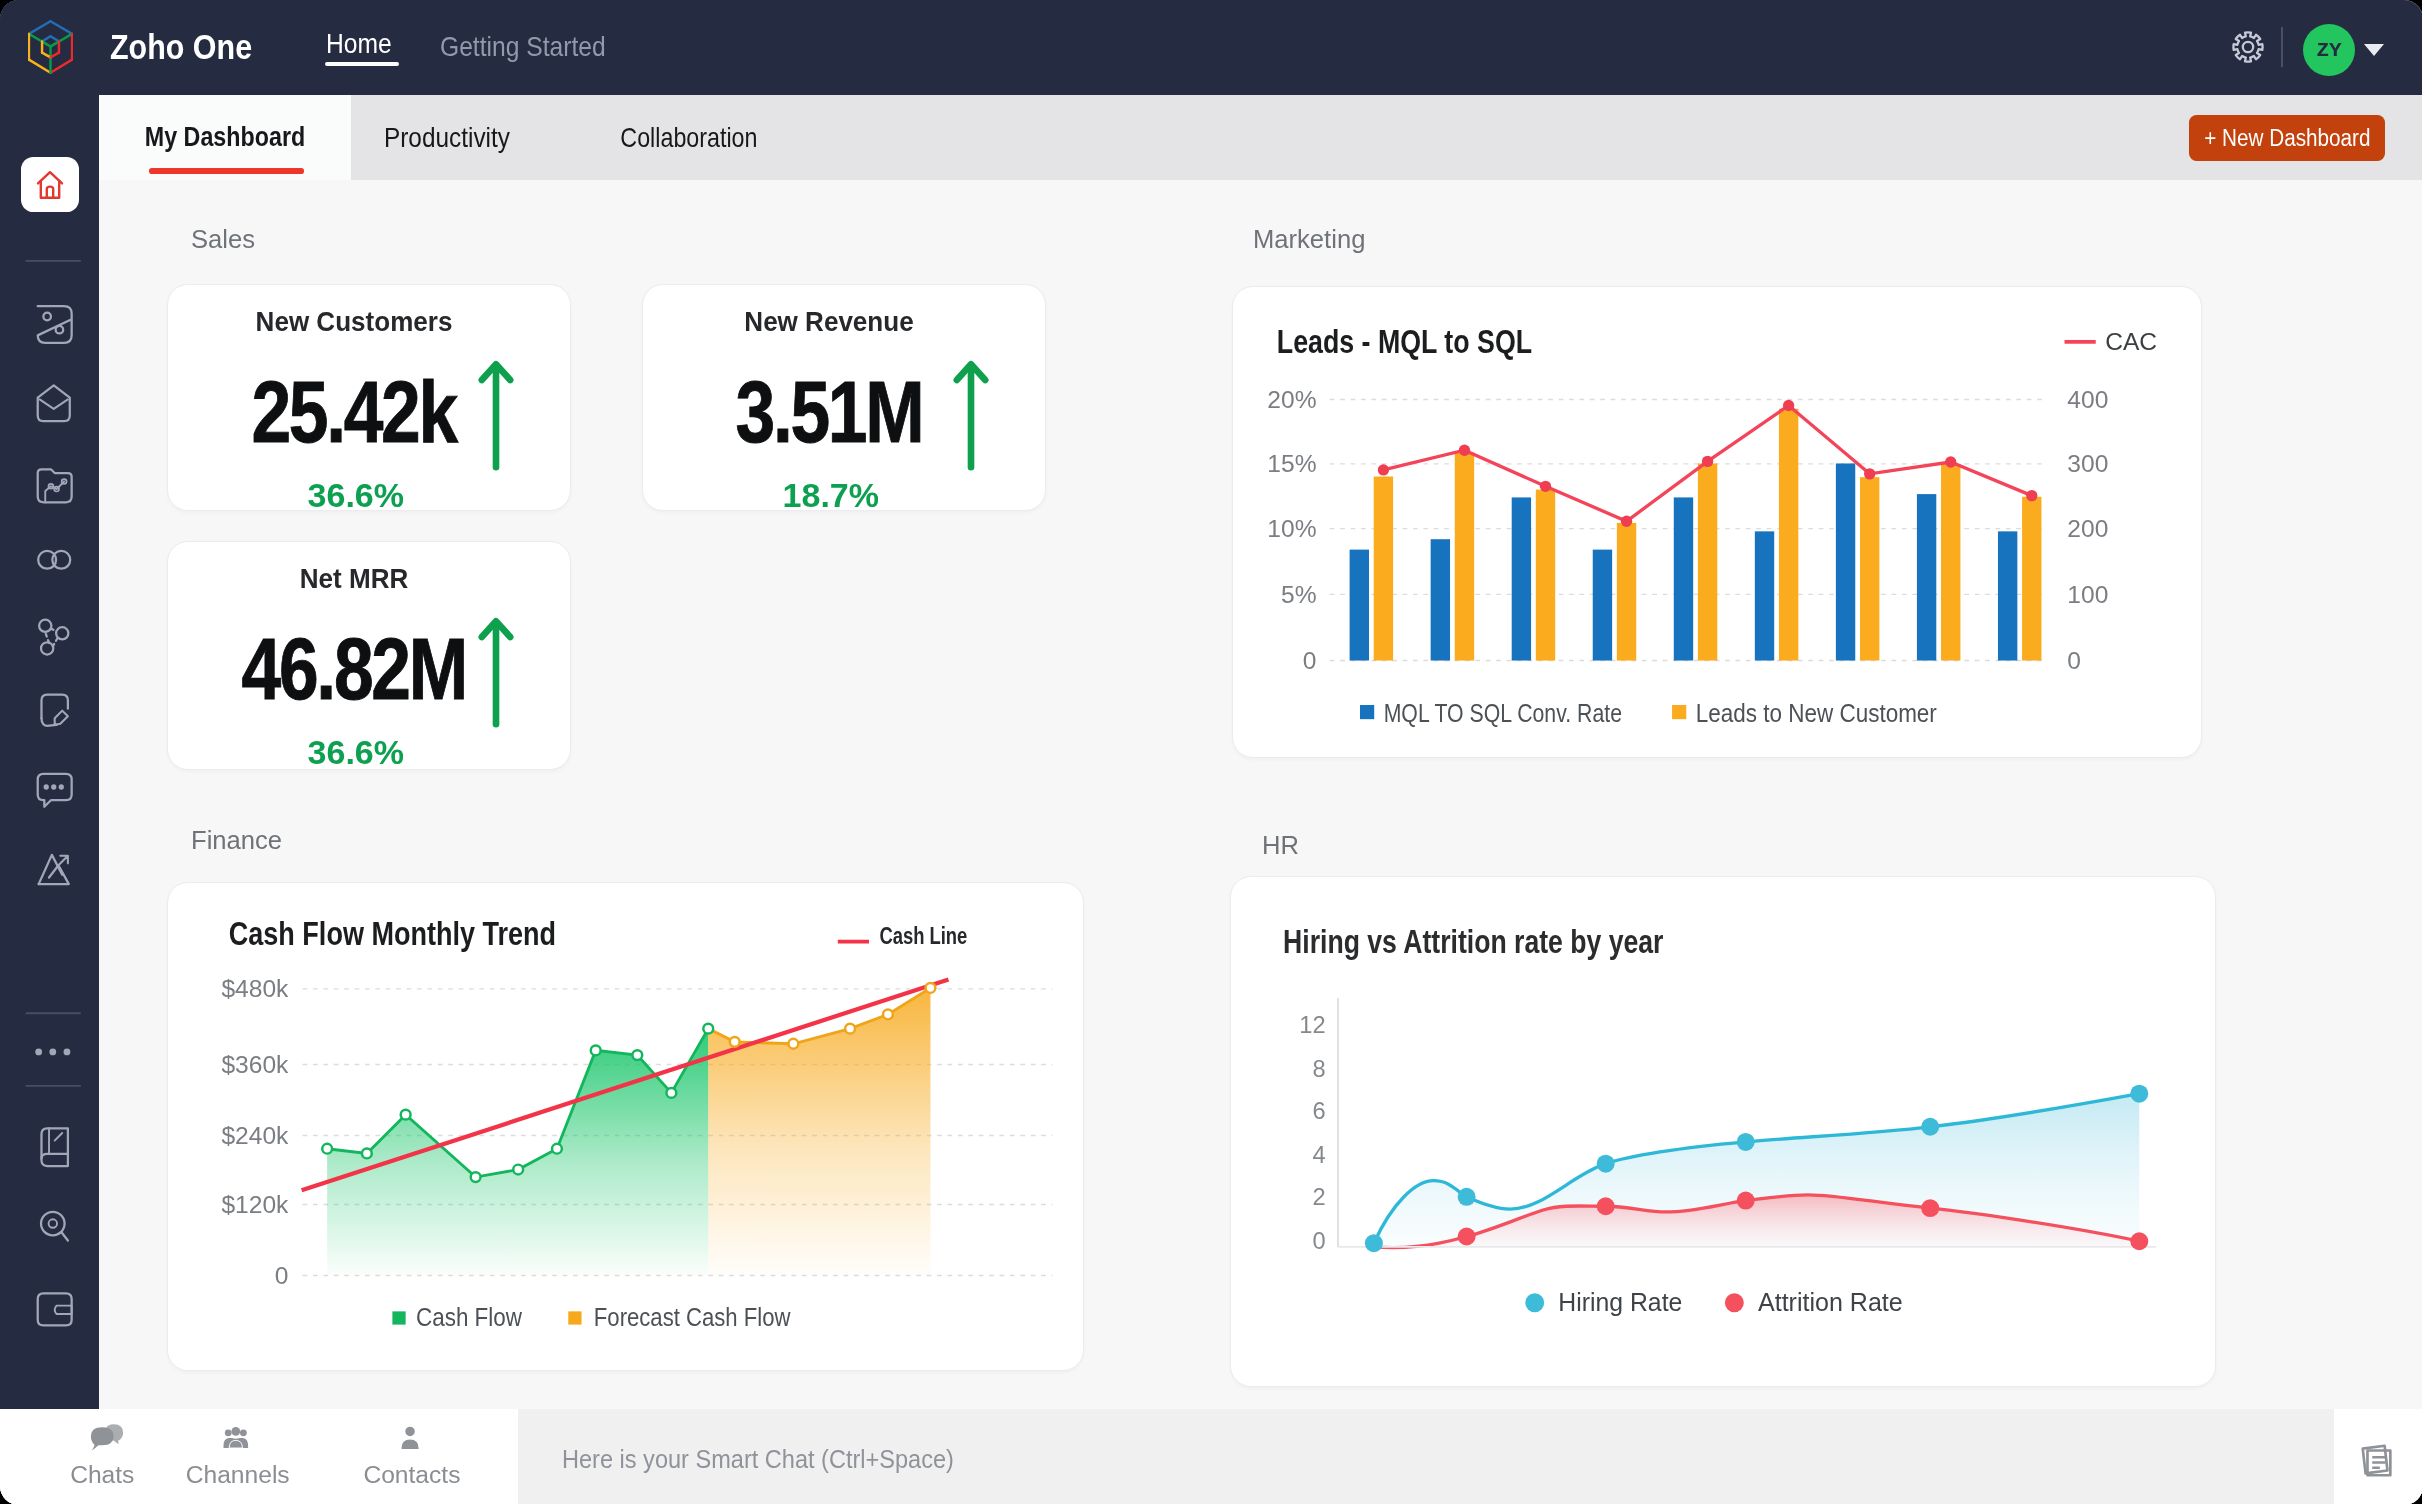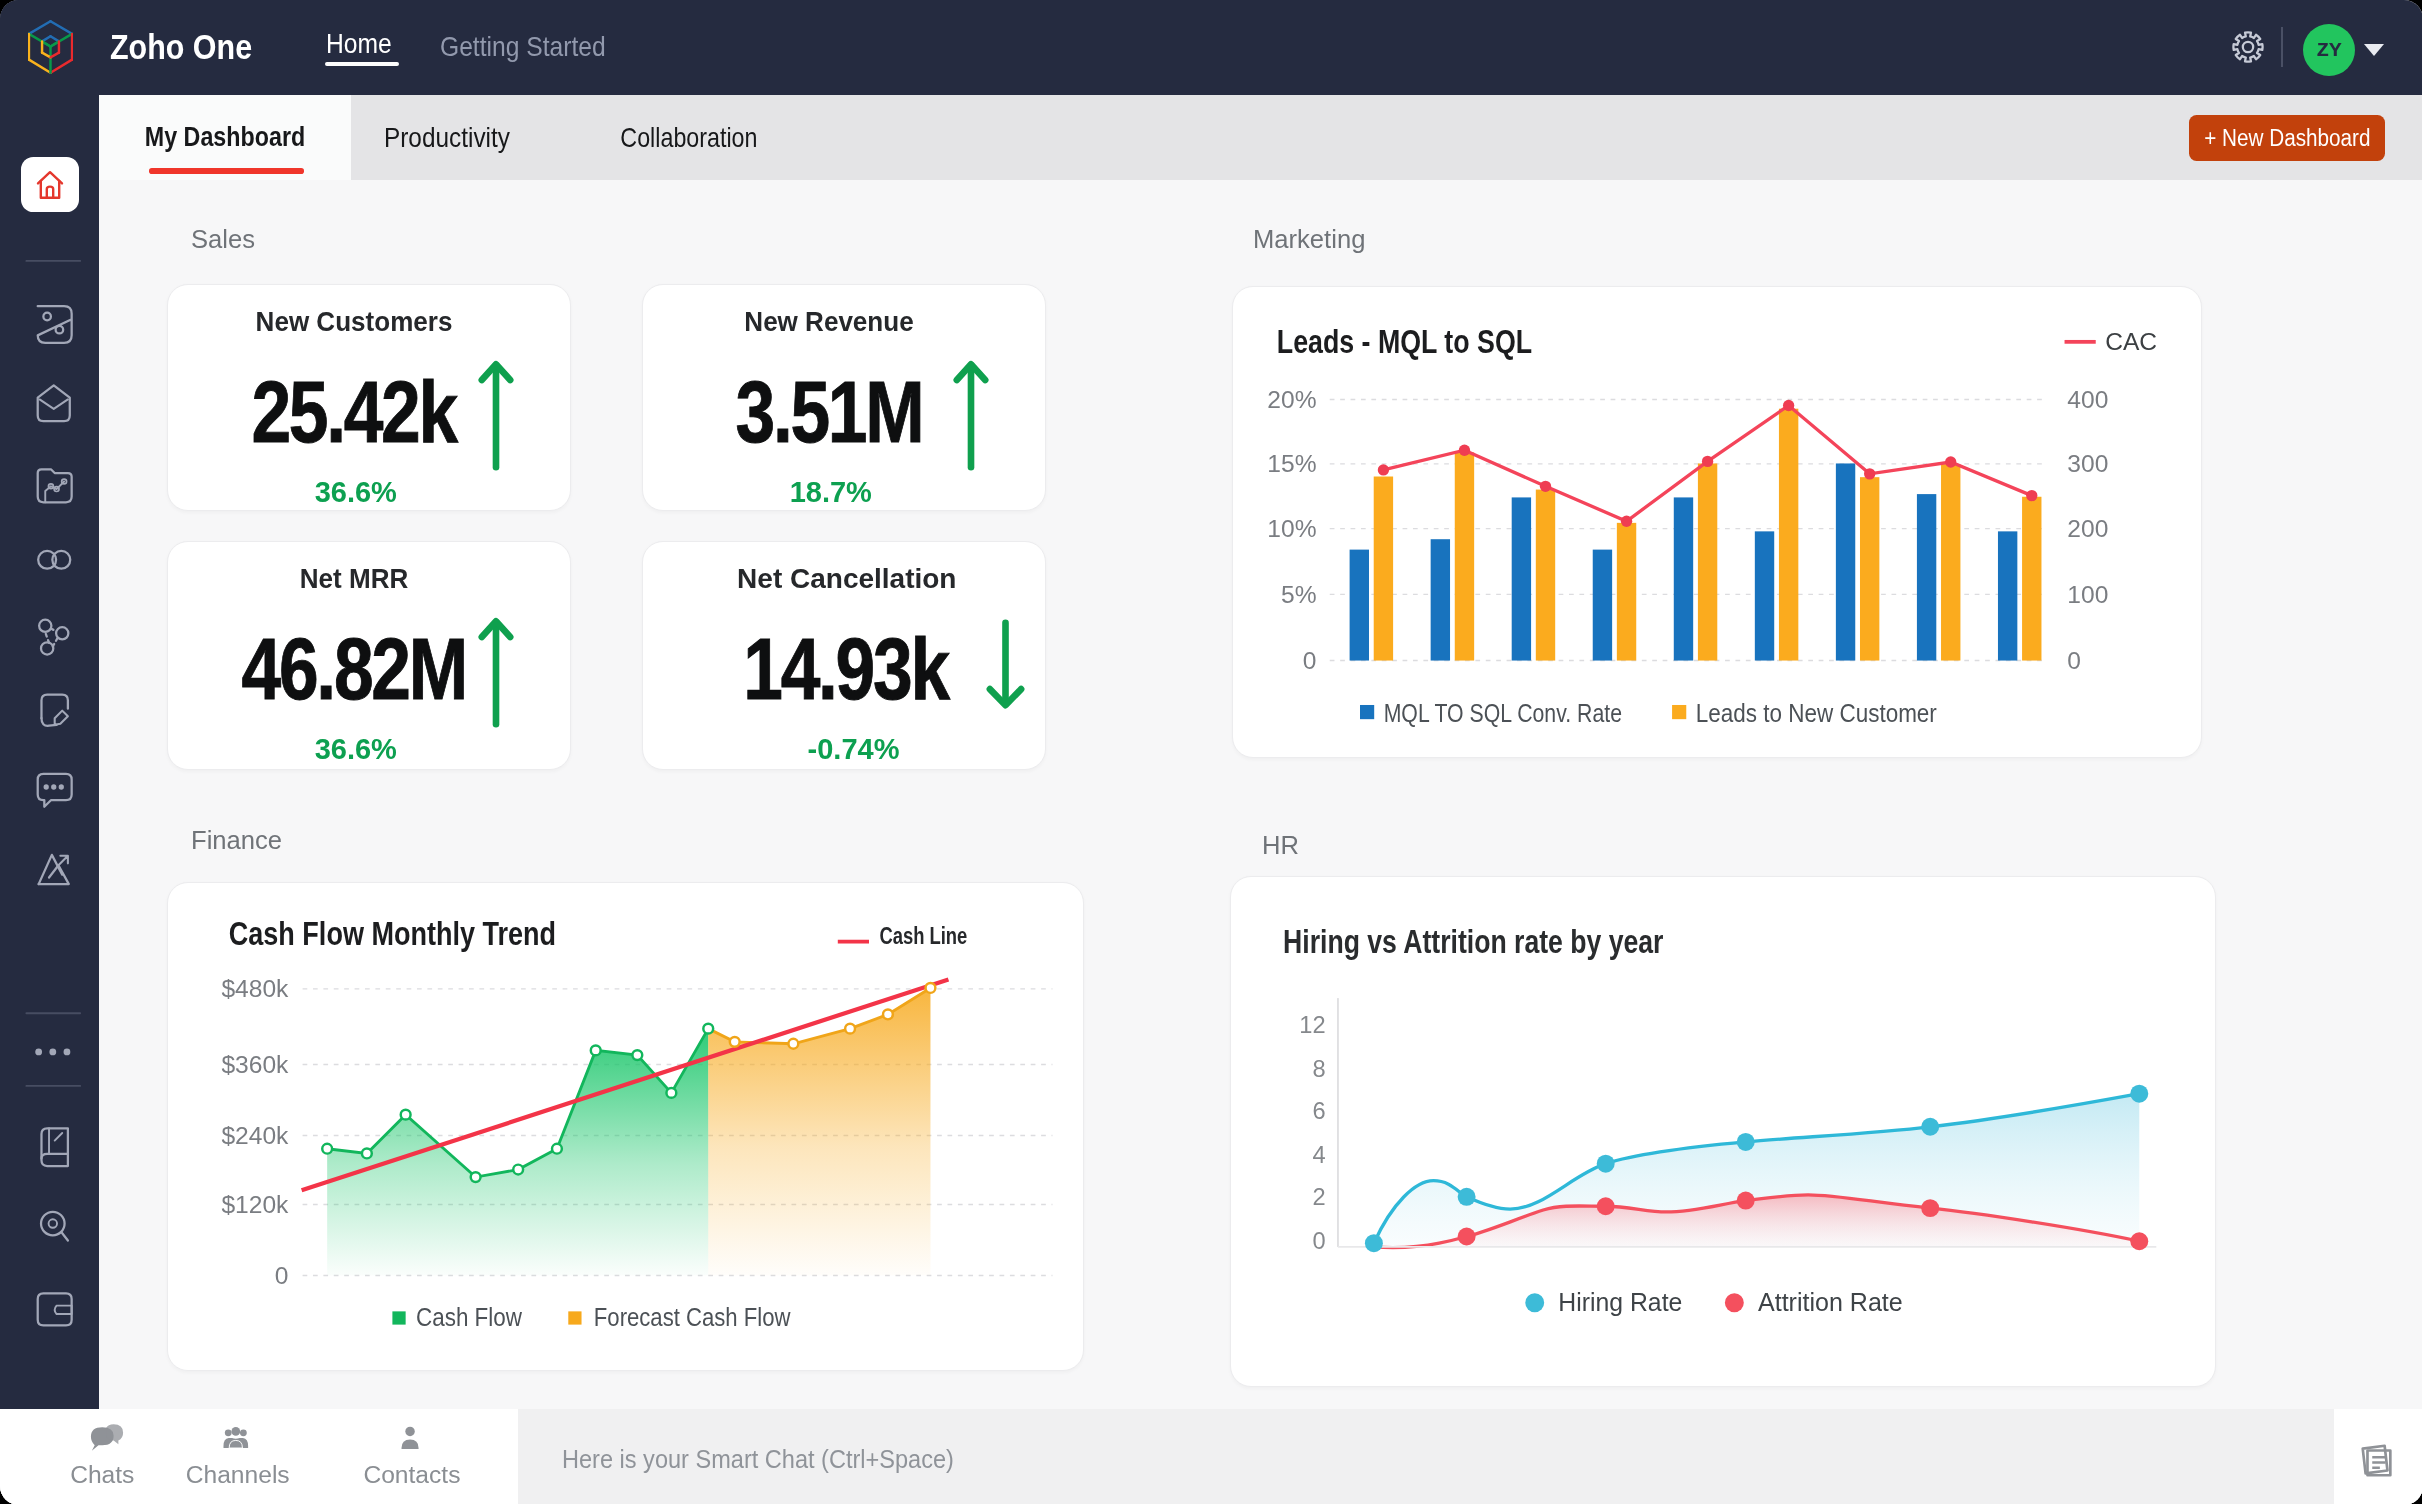--- a/index.html
+++ b/index.html
@@ -10,21 +10,21 @@
   .sidebar { left:0; top:0; width:99px; height:1409px; background:#252b40; }
   .tabrow { left:99px; top:95px; width:2323px; height:85px; background:#e4e4e6; }
   .activetab { left:99px; top:95px; width:252px; height:85px; background:#fafbfb; }
   .tabtxt { font-size:27.4px; color:#17181a; }
   .redline { left:149px; top:168px; width:155px; height:5.7px; background:#f0362b; border-radius:2.8px; }
   .btn { left:2189px; top:115px; width:196px; height:46px; background:#c2410c; border-radius:7.6px; color:#fff; font-size:23px; display:flex; align-items:center; justify-content:center; }
   .sect { font-size:25.6px; color:#6f7378;margin-left:26px; }
   .card { background:#fff; border:0.9px solid #ececee; border-radius:21px; box-shadow:0 1.9px 3.8px rgba(0,0,0,.03); }
   .kpi { width:404px; }
   .kpi .t { position:absolute; top:21px; left:0; width:100%; transform:translateX(-15px) scaleX(0.93); text-align:center; font-size:28px; font-weight:bold; color:#26282b; }
-  .kpi .pct { position:absolute; top:191px; left:0; width:100%; transform:translateX(-13.2px); text-align:center; font-size:29px; font-weight:bold; color:#0da050; }
+  .kpi .pct { position:absolute; top:191px; left:0; width:100%; transform:translateX(-13.2px); text-align:center; font-size:34px; font-weight:bold; color:#0da050; }
   .kpi .numrow { position:absolute; top:82px; left:0; width:100%; transform:translateX(-15px); text-align:center; font-size:87px; line-height:89px; font-weight:bold; color:#0e0f10; letter-spacing:-2.8px; }
   .kpi .numrow span { display:inline-block; transform:scaleX(0.82); transform-origin:center; -webkit-text-stroke:0.9px #0e0f10; }
   .kpi svg.arr { position:absolute; left:310px; top:75px; }
   .white { color:#fff; }
 </style>
 </head>
 <body>
 <div class="page">
 
   <div class="abs topbar"></div>
@@ -157,29 +157,20 @@
     <div class="pct">18.7%</div>
   </div>
   <div class="abs card kpi" style="left:167px;top:541px;height:229px;">
     <div class="t">Net MRR</div>
     <div class="numrow"><span>46.82M</span></div>
     <svg class="arr" width="36" height="111" viewBox="0 0 38 117" fill="none" stroke="#0fa04e" stroke-width="7" stroke-linecap="round" stroke-linejoin="round">
         <path d="M19 113 L19 6"></path>
         <path d="M4 21 L19 4.5 L34 21"></path>
       </svg>
     <div class="pct">36.6%</div>
-  </div>
-  <div class="abs card kpi" style="left:642px;top:541px;height:229px;">
-    <div class="t" style="transform:translateX(2.8px);">Net Cancellation</div>
-    <div class="numrow" style="transform:translateX(1.9px);"><span>14.93k</span></div>
-    <svg class="arr" style="left:342px;top:77px;" width="41" height="90" viewBox="0 0 43 95" fill="none" stroke="#0fa04e" stroke-width="7" stroke-linecap="round" stroke-linejoin="round">
-        <path d="M21.5 4 L21.5 89"></path>
-        <path d="M5 74 L21.5 91 L38 74"></path>
-      </svg>
-    <div class="pct" style="transform:translateX(9.5px);">-0.74%</div>
   </div>
 
   <div class="abs card" style="left:1232px;top:286px;width:970px;height:472px;">
     <svg width="968" height="470" viewBox="0 0 1023 497">
       <text x="46" y="70" font-size="35" font-weight="bold" fill="#1c1d1f" textLength="270" lengthAdjust="spacingAndGlyphs">Leads - MQL to SQL</text>
       <line x1="879" y1="58" x2="912" y2="58" stroke="#f4445a" stroke-width="4"></line>
       <text x="922" y="67" font-size="26" fill="#3c4043">CAC</text>
       <g stroke="#dcdcdf" stroke-width="1.5" stroke-dasharray="5 6">
         <line x1="102" y1="119" x2="858" y2="119"></line>
         <line x1="102" y1="187" x2="858" y2="187"></line>

